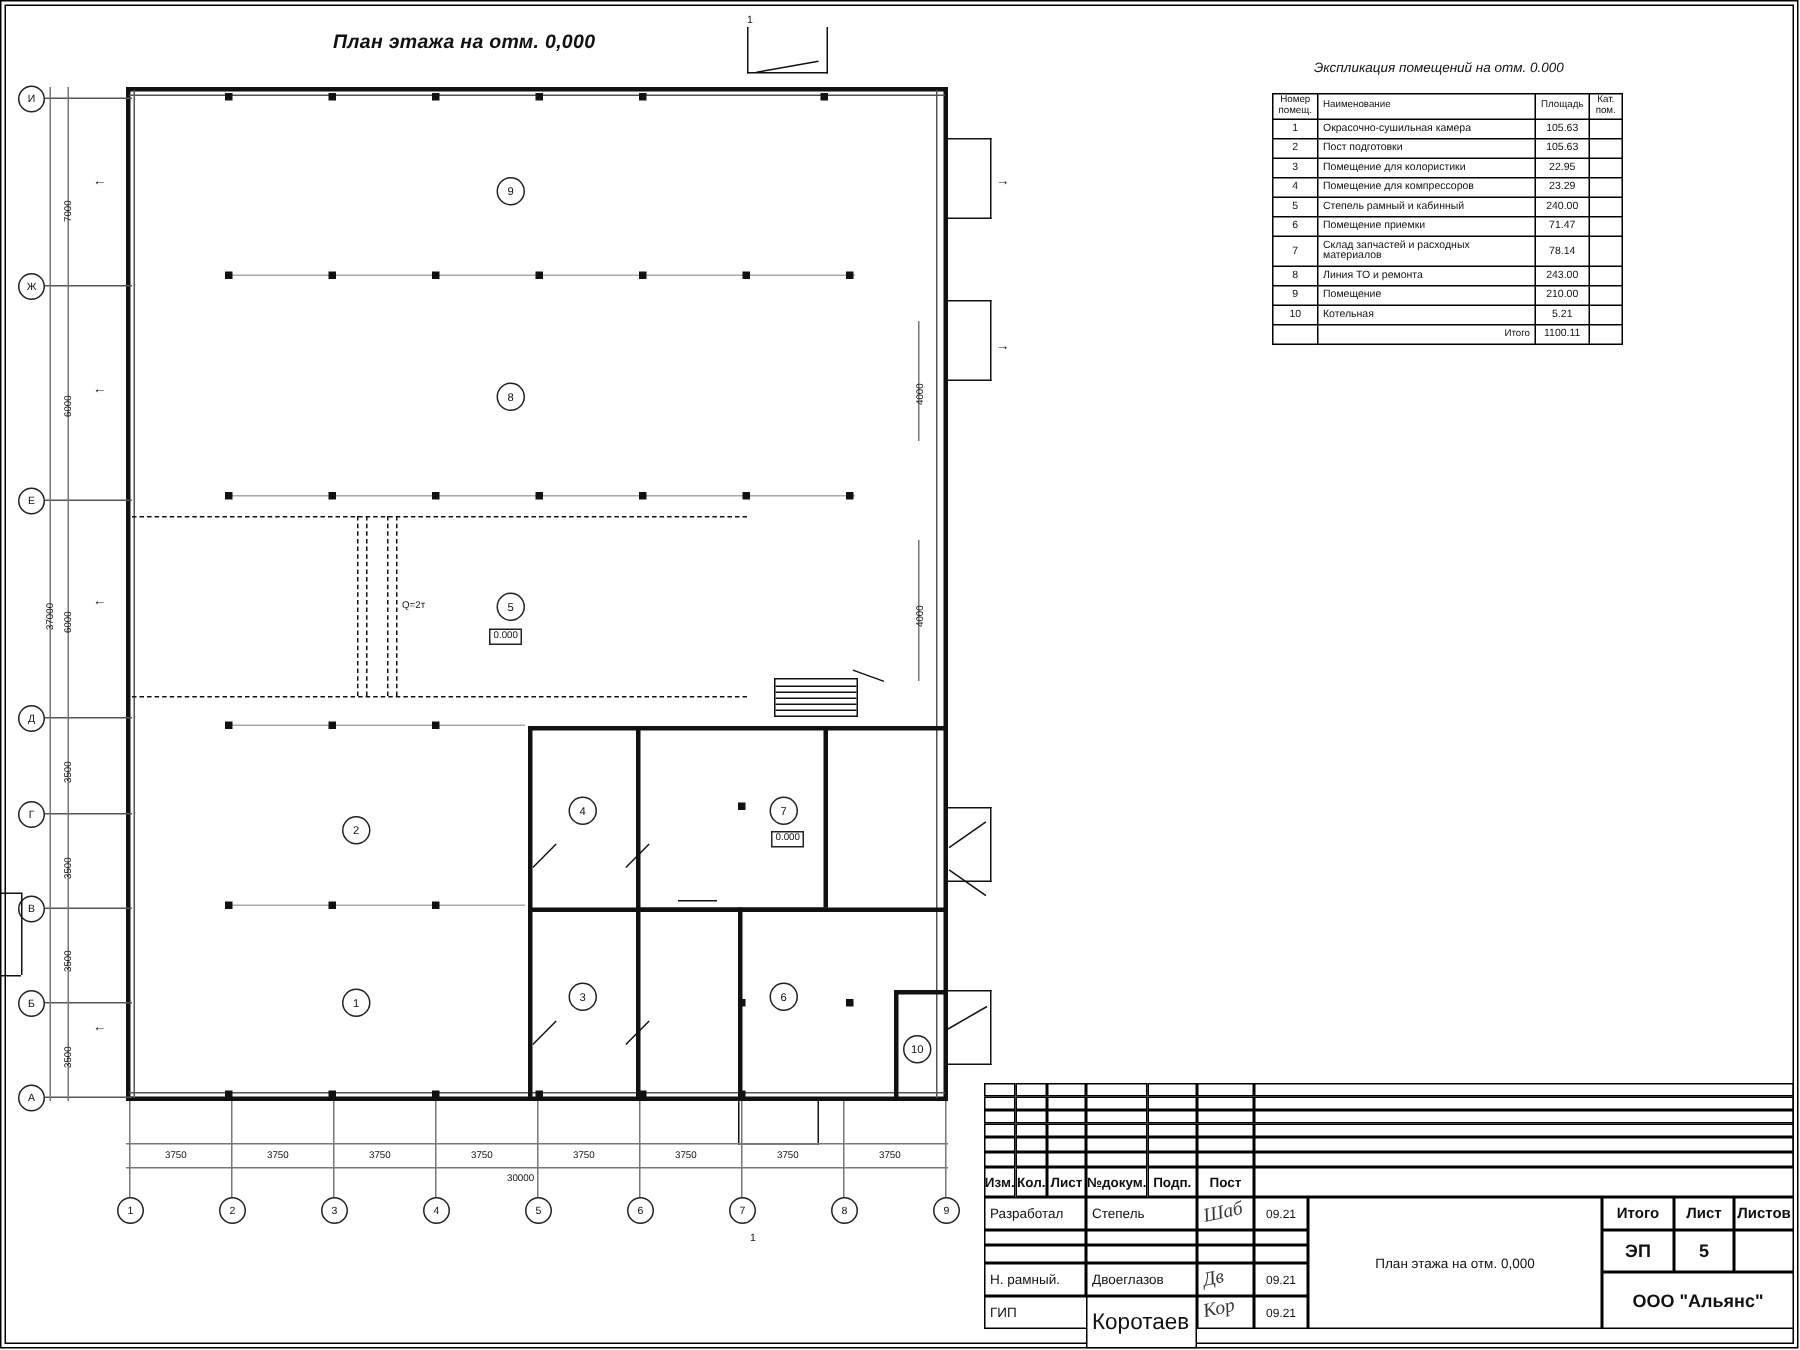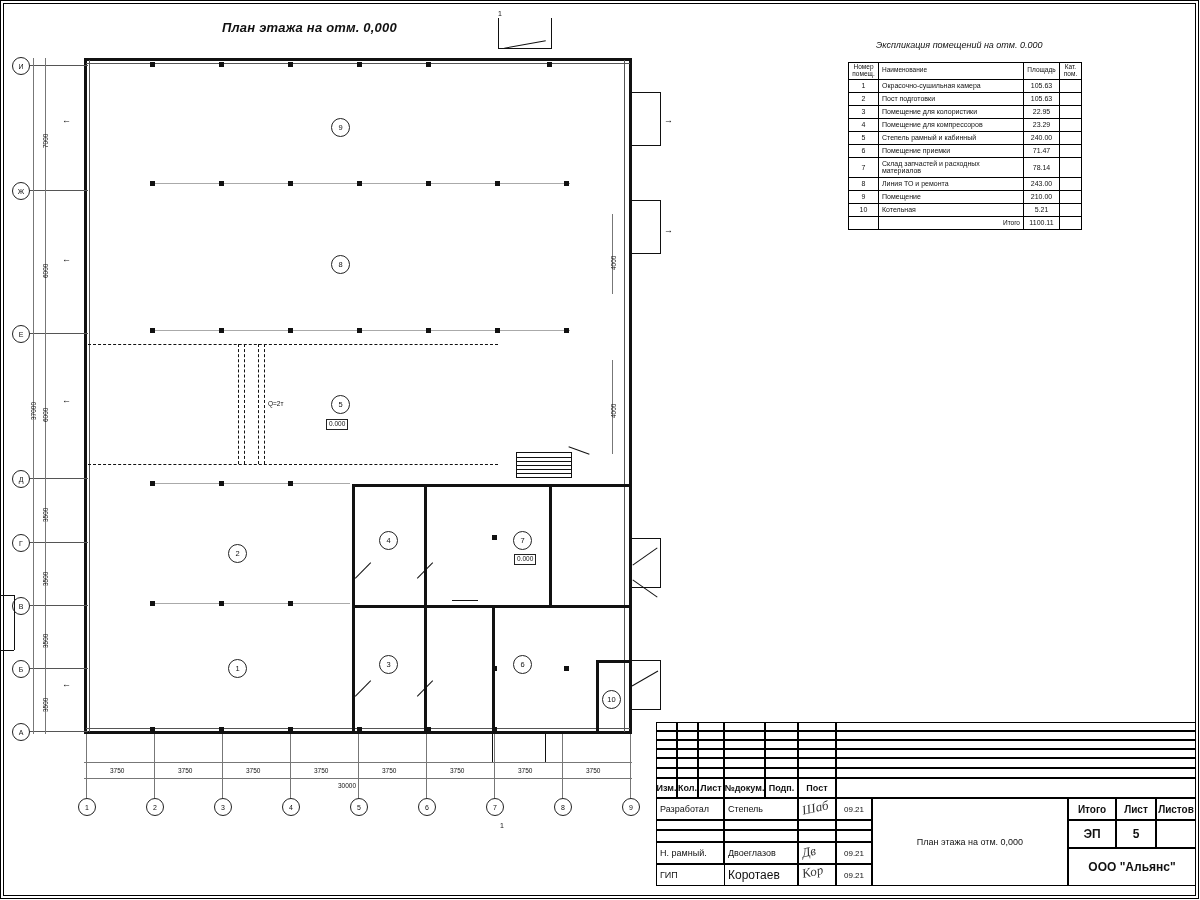--- a/index.html
+++ b/index.html
@@ -480,21 +480,21 @@
     <div class="cell" style="left:142px;top:108px;width:38px;height:12px;"></div>
     <div class="cell" style="left:180px;top:108px;width:36px;height:12px;"></div>
 
     <div class="cell pad" style="left:0;top:120px;width:68px;height:22px;font-size:9px;">Н. рамный.</div>
     <div class="cell pad" style="left:68px;top:120px;width:74px;height:22px;font-size:9px;">Двоеглазов</div>
     <div class="cell" style="left:142px;top:120px;width:38px;height:22px;"></div>
     <div class="sign" style="left:146px;top:122px;">Дв</div>
     <div class="cell ctr small" style="left:180px;top:120px;width:36px;height:22px;">09.21</div>
 
     <div class="cell pad" style="left:0;top:142px;width:74px;height:22px;font-size:9px;">ГИП</div>
-    <div class="cell pad" style="left:68px;top:142px;width:74px;height:22px;font-size:12px;">Коротаев</div>
+    <div class="cell pad" style="left:68px;top:142px;width:74px;height:35px;font-size:15px;">Коротаев</div>
     <div class="cell" style="left:142px;top:142px;width:38px;height:22px;"></div>
     <div class="sign" style="left:146px;top:142px;">Кор</div>
     <div class="cell ctr small" style="left:180px;top:142px;width:36px;height:22px;">09.21</div>
 
     <div class="cell ctr" style="left:216px;top:76px;width:196px;height:88px;font-size:9px;text-align:center;">План этажа на отм. 0,000</div>
 
     <div class="cell ctr bold" style="left:412px;top:76px;width:48px;height:22px;font-size:10px;">Итого</div>
     <div class="cell ctr bold" style="left:460px;top:76px;width:40px;height:22px;font-size:10px;">Лист</div>
     <div class="cell ctr bold" style="left:500px;top:76px;width:40px;height:22px;font-size:10px;">Листов</div>
 

